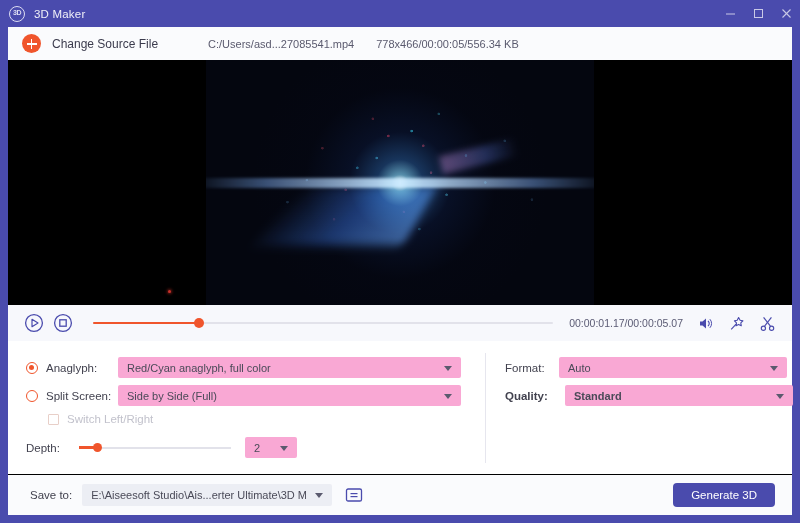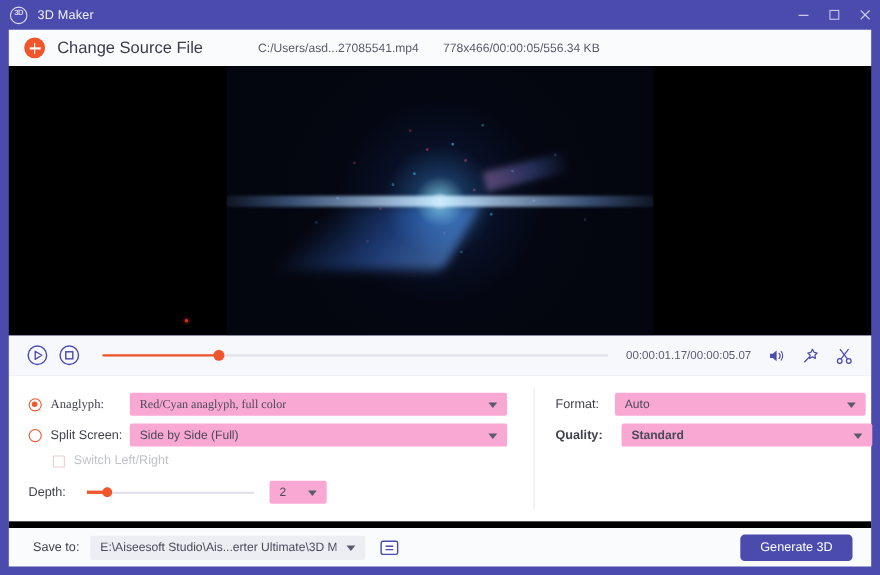--- a/index.html
+++ b/index.html
@@ -41,21 +41,21 @@
   .plus-icon{
     width:19px;height:19px;border-radius:50%;background:#f0552c;
     margin-left:14px;position:relative;flex:none;
   }
   .plus-icon:before,.plus-icon:after{
     content:"";position:absolute;background:#fff;
   }
   .plus-icon:before{left:4.5px;top:8.7px;width:10px;height:1.9px;}
   .plus-icon:after{left:8.55px;top:4.6px;width:1.9px;height:10px;}
   .change-src{
-    margin-left:11px;font-size:15px;color:#3b3b4d;white-space:nowrap;
+    margin-left:11px;font-size:12px;color:#3b3b4d;white-space:nowrap;
   }
   .src-path{margin-left:50px;font-size:11px;color:#5a5a6e;white-space:nowrap;text-align:right;}
   .src-meta{margin-left:22px;font-size:11px;color:#5a5a6e;white-space:nowrap;}
   
   .video{
     position:absolute;left:8px;top:60px;width:784px;height:245px;
     background:#000;overflow:hidden;
   }
   .vid-inner{
     position:absolute;left:198px;top:0;width:388px;height:245px;
@@ -174,21 +174,21 @@
     box-sizing:border-box;flex:none;border-radius:1px;
   }
   .dslider{position:relative;width:152px;height:12px;display:flex;align-items:center;margin-left:8px;}
   .dslider-track{position:absolute;left:0;right:0;height:2px;background:#e2e2ea;}
   .dslider-fill{position:absolute;left:0;height:2.6px;background:#f0552c;}
   .dslider-knob{position:absolute;width:9px;height:9px;border-radius:50%;background:#f0552c;margin-left:-4.5px;}
   
   .savebar{
     position:absolute;left:8px;top:474px;width:784px;height:41px;
     background:#fafbfd;display:flex;align-items:center;
-    border-top:6px solid #000000;box-sizing:border-box;
+    border-top:1px solid #000000;box-sizing:border-box;
   }
   .save-lbl{font-size:11.5px;color:#42424f;margin-left:22px;white-space:nowrap;}
   .path-sel{
     margin-left:10px;width:250px;height:22px;background:#eceef4;border-radius:2px;
     display:flex;align-items:center;position:relative;
   }
   .folder-btn{
     margin-left:10px;width:24px;height:20px;flex:none;
   }
   .gen-btn{
@@ -282,21 +282,21 @@
         <line x1="12.4" y1="2.4" x2="5.6" y2="11.2" stroke="#4a4bad" stroke-width="1.15"></line>
         <circle cx="4.4" cy="13.2" r="2.1" fill="none" stroke="#4a4bad" stroke-width="1.15"></circle>
         <circle cx="12.6" cy="13.2" r="2.1" fill="none" stroke="#4a4bad" stroke-width="1.15"></circle>
       </svg>
     </div>
   </div>
 
   <div class="options">
     <div class="vdivider"></div>
 
-    <div class="row" style="left:18px;top:16px;font-family:Liberation Serif, serif;">
+    <div class="row" style="left:18px;top:16px;">
       <div class="radio on"></div>
       <div class="lbl" style="width:62px;">Anaglyph:</div>
       <div class="sel" style="width:343px;margin-left:10px;">
         <span class="sel-text">Red/Cyan anaglyph, full color</span>
         <span class="caret"></span>
       </div>
     </div>
 
     <div class="row" style="left:18px;top:44px;">
       <div class="radio"></div>

